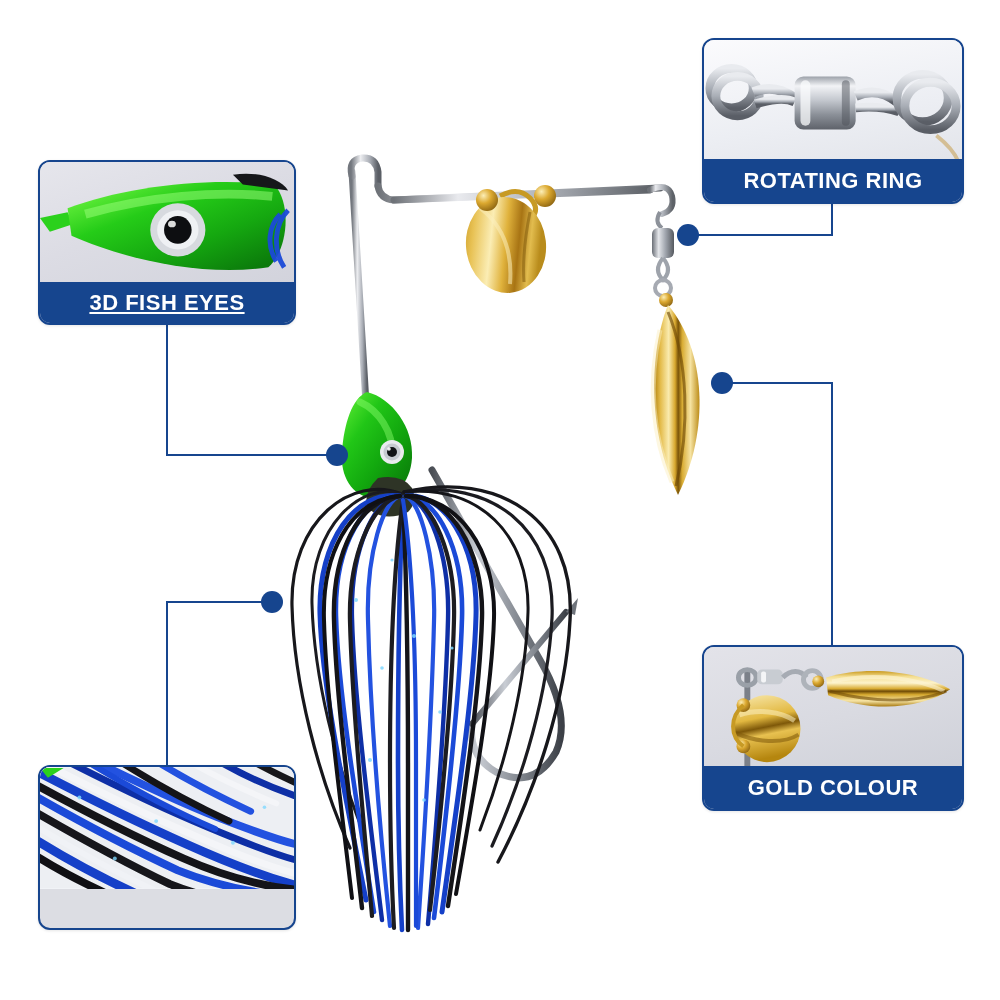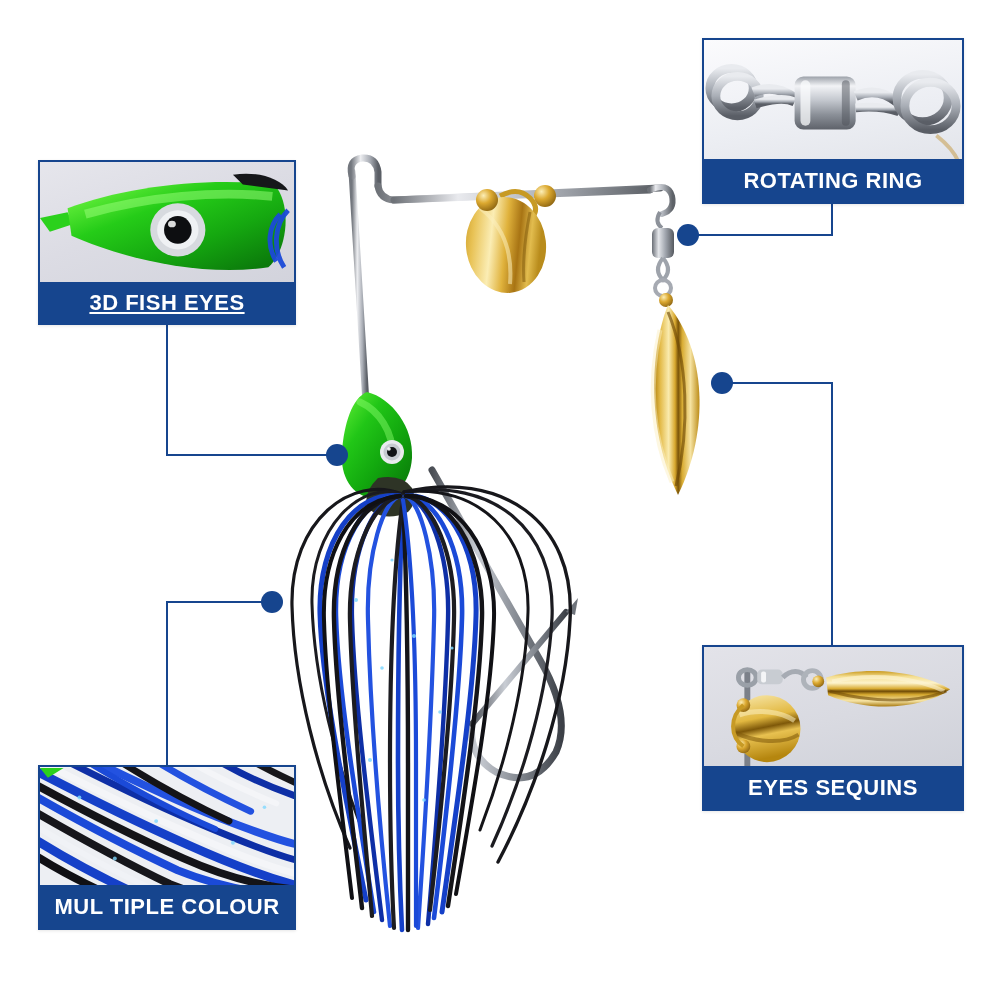--- a/index.html
+++ b/index.html
@@ -10,21 +10,21 @@
     font-family:"Liberation Sans", sans-serif;
     position:relative;
     overflow:hidden;
   }
   #stage { position:absolute; inset:0; width:1000px; height:1000px; }
 
   
   .callout {
     position:absolute;
     border:2px solid #16458E;
-    border-radius:0;
+    border-radius:12px;
     overflow:hidden;
     background:#dcdde3;
     box-shadow:0 1px 3px rgba(0,0,0,.10);
   }
   .callout .photo {
     position:absolute; left:0; right:0; top:0;
     overflow:hidden;
     background:#d8d9e0;
   }
   .callout .bar {
@@ -368,21 +368,21 @@
 
         <circle cx="64" cy="82" r="34" fill="url(#mCol)"></circle>
         <path d="M36 68 C54 62 78 64 92 74" fill="none" stroke="#FBEEBE" stroke-width="5" opacity=".55"></path>
         <path d="M32 86 C52 96 80 98 96 88" fill="none" stroke="#7E5809" stroke-width="4" opacity=".55"></path>
         <circle cx="40" cy="58" r="7" fill="url(#beadG)"></circle>
         <circle cx="40" cy="100" r="7" fill="url(#beadG)"></circle>
         <path d="M40 58 C26 70 26 90 40 100" fill="none" stroke="#C79A24" stroke-width="4"></path>
       </svg>
     </div>
     <div class="bar" style="height:43px; font-size:22px;">
-      <span>EYES SEQUINS</span>
+      <span>GOLD COLOUR</span>
     </div>
   </div>
 
   <div class="callout" style="left:38px; top:765px; width:258px; height:165px;">
     <div class="photo" style="height:122px;">
       <div class="skirt-bg"></div>
       <svg viewBox="0 0 258 122" style="position:absolute;inset:0;width:100%;height:100%;">
         <rect width="258" height="122" fill="#EDEFF3"></rect>
         <g fill="none" stroke-linecap="round">
           <path d="M-6 2 C40 26 96 54 150 78 C190 96 226 110 262 120" stroke="#1540C8" stroke-width="9"></path>
@@ -405,18 +405,15 @@
         <g fill="#7FD8FF" opacity=".8">
           <circle cx="40" cy="30" r="2"></circle>
             <circle cx="118" cy="54" r="2"></circle>
           <circle cx="196" cy="76" r="2"></circle>
             <circle cx="76" cy="92" r="2"></circle>
           <circle cx="228" cy="40" r="1.8"></circle>
         </g>
         <path d="M0 0 L24 0 L8 10 Z" fill="#2BD11C"></path>
       </svg>
     </div>
-    <div class="bar" style="height:43px; font-size:22px;">
-      <span>MUL TIPLE COLOUR</span>
-    </div>
   </div>
 
 </div>
 
 </body></html>

